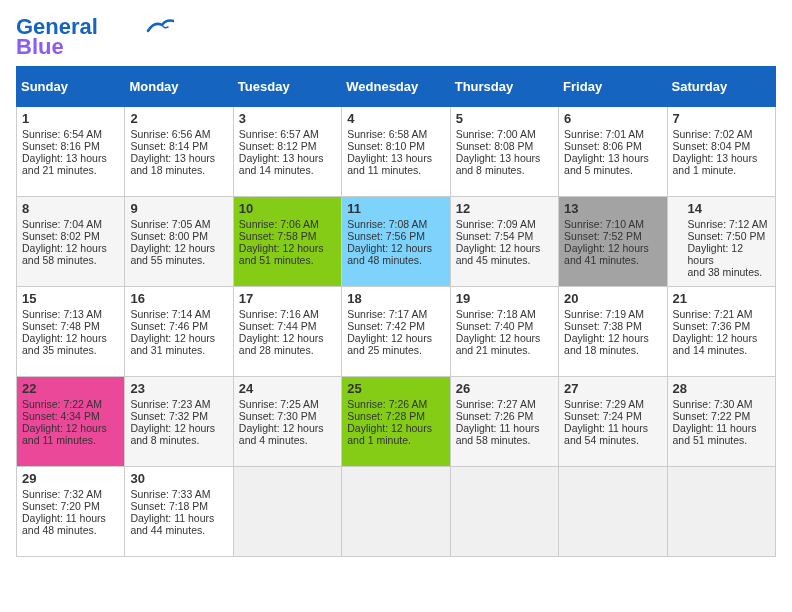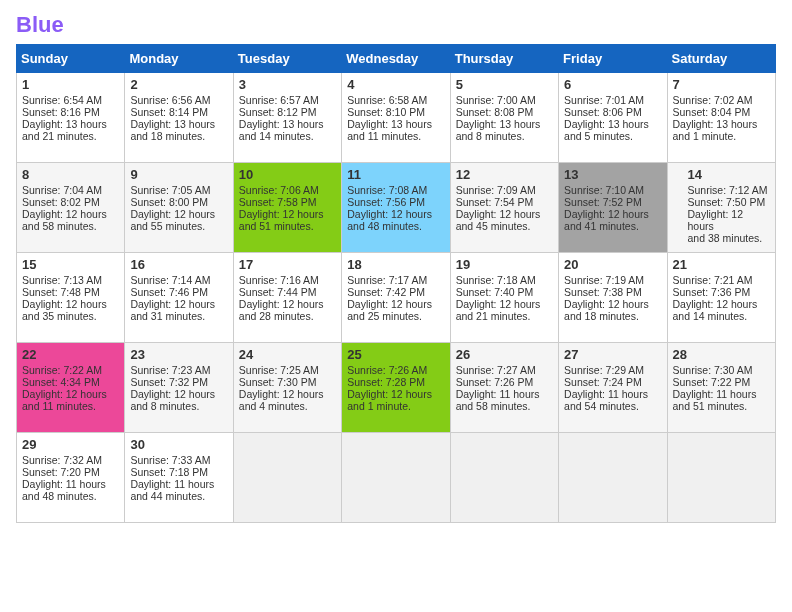--- a/index.html
+++ b/index.html
@@ -49,21 +49,21 @@
     table {
       width: 100%;
       border-collapse: collapse;
       table-layout: fixed;
     }
     th {
       background-color: #1565c0;
       color: #fff;
       font-size: 13px;
       font-weight: bold;
-      padding: 6px 4px;
+      padding: 12px 4px;
       text-align: left;
       border: 1px solid #1565c0;
     }
     td {
       border: 1px solid #ccc;
       vertical-align: top;
       padding: 4px 5px;
       font-size: 10.5px;
       color: #333;
       background: #fff;
@@ -75,20 +75,27 @@
       font-weight: bold;
       display: block;
       margin-bottom: 2px;
     }
   </style>
 </head>
 <body>
 
 <div class="header">
   <div class="logo">
+    <div style="display:flex;align-items:center;">
+      <span class="logo-text"><span>General</span></span>
+      <svg class="logo-bird" viewBox="0 0 28 18" fill="none">
+        <path d="M2 14 Q8 4 16 8 Q20 2 28 4" stroke="#1565c0" stroke-width="2.5" fill="none" stroke-linecap="round"></path>
+        <path d="M16 8 Q18 12 22 10" stroke="#1565c0" stroke-width="1.5" fill="none" stroke-linecap="round"></path>
+      </svg>
+    </div>
     <span class="logo-text" style="color:#8b5cf6;margin-top:-2px;">Blue</span>
   </div>
   <div class="title-area">
     <div class="month-title"></div>
     <div class="location"></div>
   </div>
 </div>
 
 <table>
   <thead>

